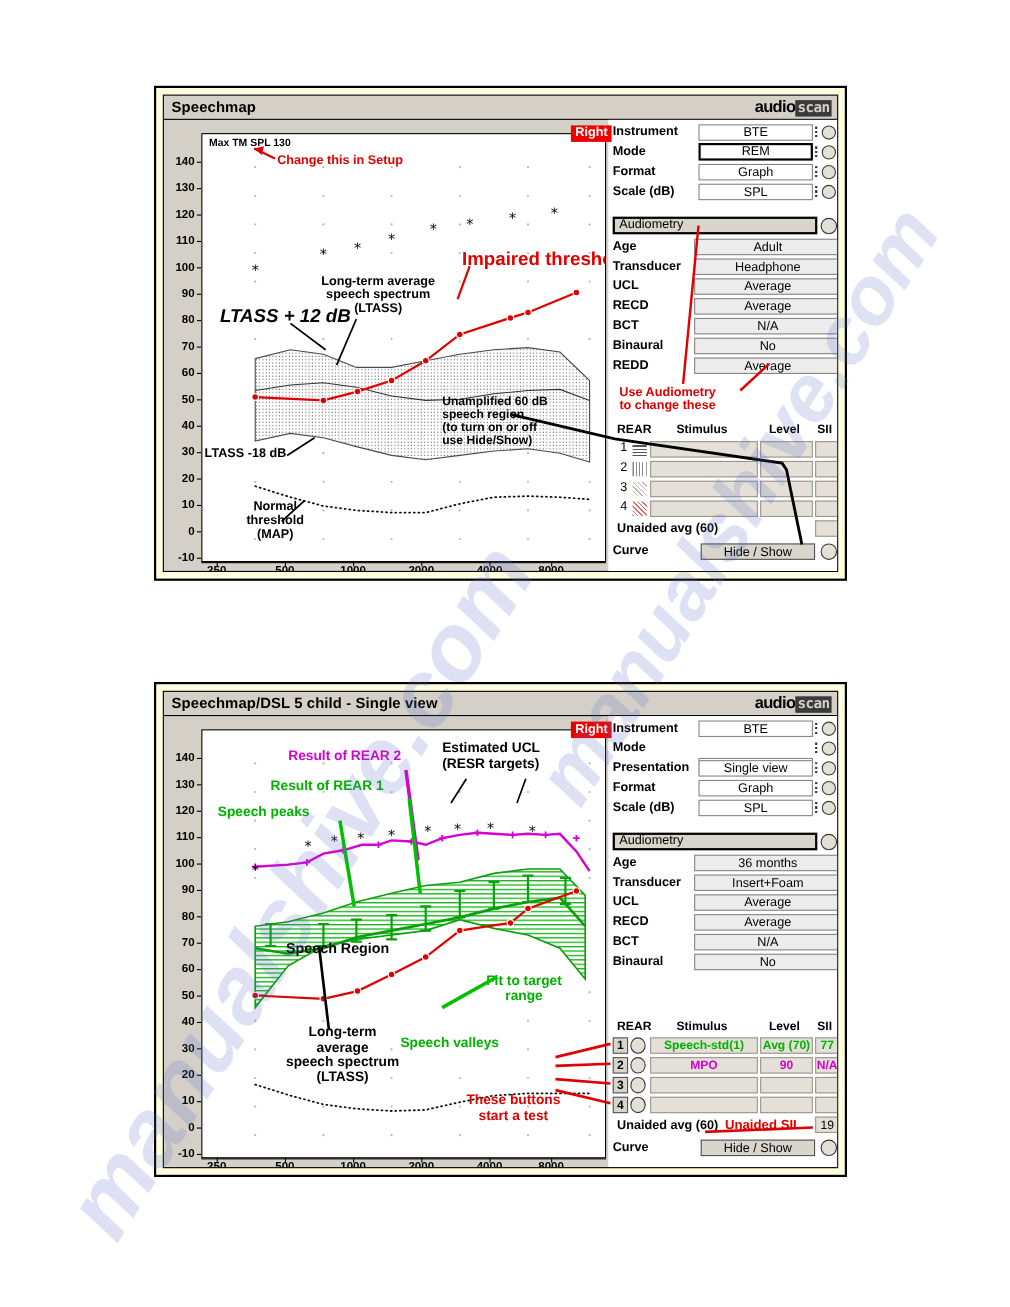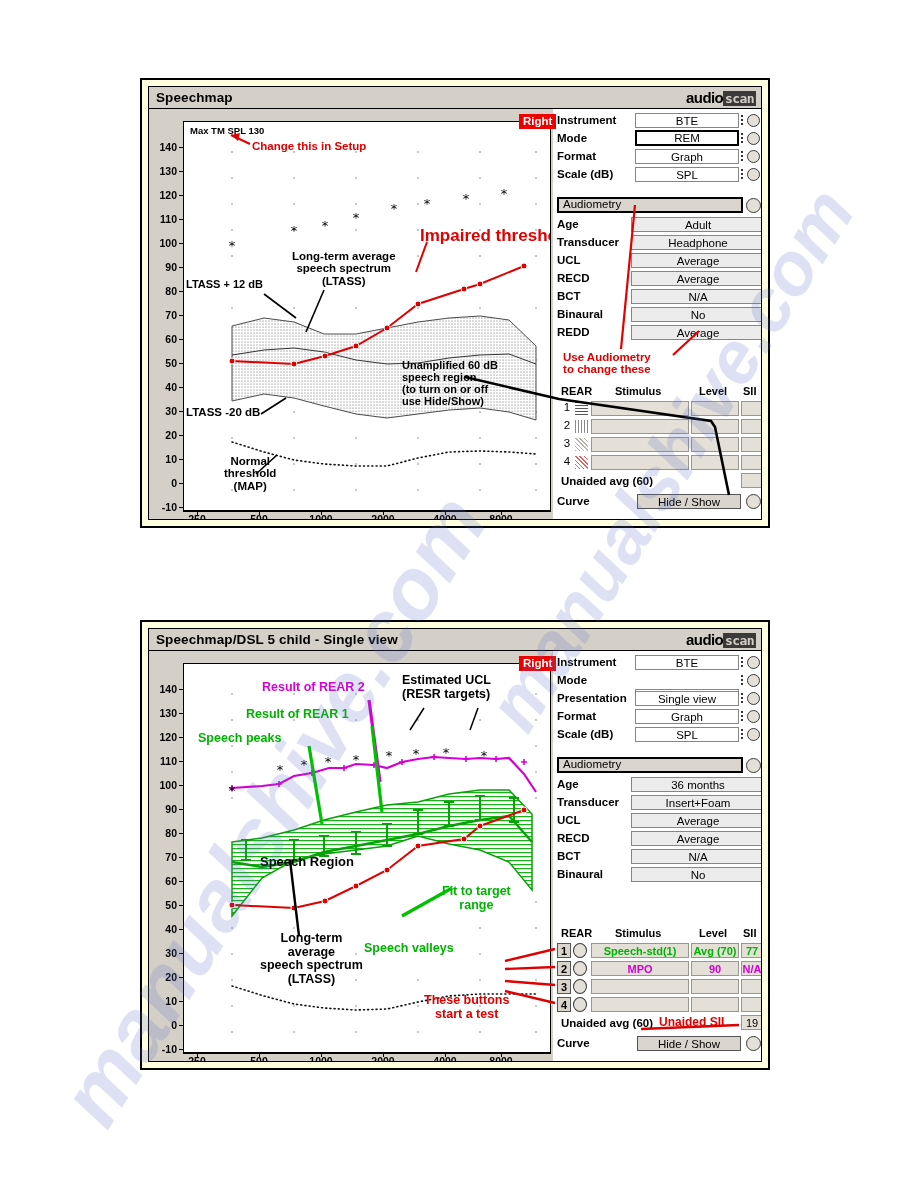--- a/index.html
+++ b/index.html
@@ -301,22 +301,22 @@
             <text x="320" y="76">*</text>
           </g>
         </svg>
 
         <div class="ann black" style="left:6px;top:4px;font-size:9.5px;">Max TM SPL 130</div>
         <div class="ann red" style="left:68px;top:18px;font-size:11.5px;">Change this in Setup</div>
         <div class="ann red" style="left:236px;top:105px;font-size:17px;">Impaired threshold</div>
         <div class="ann black" style="left:108px;top:128px;font-size:11.5px;text-align:center;">Long-term average
 speech spectrum
 (LTASS)</div>
-        <div class="ann black" style="left:2px;top:157px;font-size:11px;">LTASS + 12 dB</div>
-        <div class="ann black" style="left:2px;top:284px;font-size:11.5px;">LTASS -20 dB</div>
+        <div class="ann black" style="left:16px;top:157px;font-size:17px;font-style:italic;">LTASS + 12 dB</div>
+        <div class="ann black" style="left:2px;top:284px;font-size:11.5px;">LTASS -18 dB</div>
         <div class="ann black" style="left:218px;top:238px;font-size:11px;">Unamplified 60 dB
 speech region
 (to turn on or off
 use Hide/Show)</div>
         <div class="ann black" style="left:40px;top:333px;font-size:11.5px;text-align:center;">Normal
 threshold
 (MAP)</div>
 
         <svg class="ov" width="368" height="390" viewBox="0 0 368 390">
           <line x1="66" y1="22" x2="47" y2="13" stroke="#e00000" stroke-width="2"></line>

